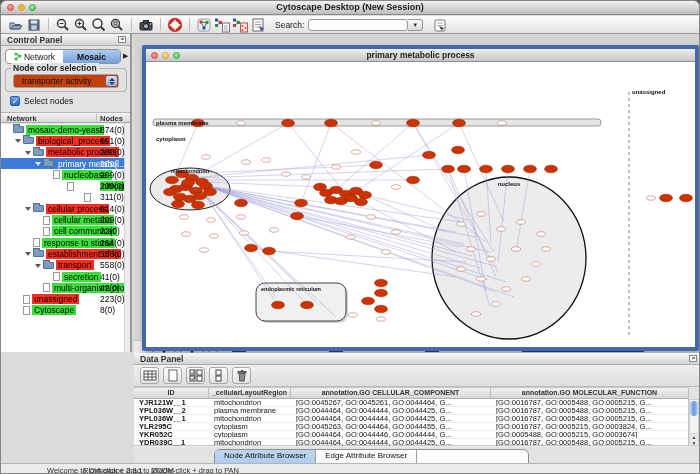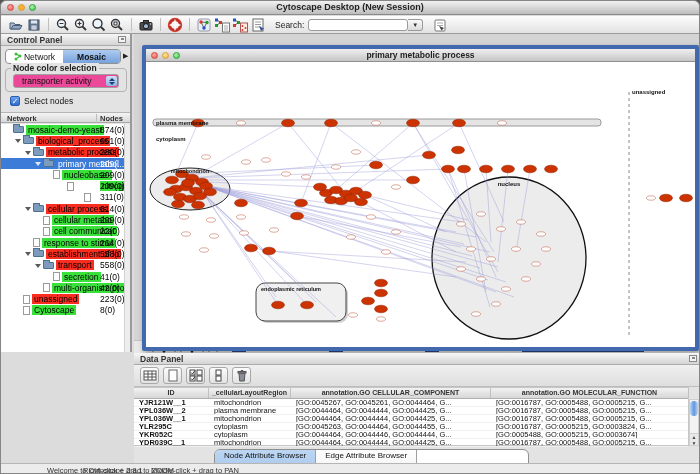--- a/index.html
+++ b/index.html
@@ -31,21 +31,21 @@
     font-size:8.5px;font-weight:bold;color:#333;line-height:12px;padding-left:6px;position:relative;}
   .float-icon{position:absolute;right:4px;top:2px;width:8px;height:7px;border:1px solid #888;background:#f4f4f4;}
   .float-icon::before{content:'';position:absolute;right:1px;top:1px;width:3px;height:2px;background:#888;}
   .cp-tabs{position:absolute;left:4px;top:15px;width:116px;height:15px;display:flex;border:1px solid #909090;
     border-radius:4px;overflow:hidden;background:#fff;}
   .cp-tab{flex:1;font-size:8.5px;text-align:center;line-height:14px;color:#111;display:flex;align-items:center;justify-content:center;gap:2px;}
   .cp-tab.selected{background:linear-gradient(#aecbf0,#76a2dd);font-weight:bold;}
   .cp-tab-arrow{position:absolute;left:122px;top:18px;font-size:7px;color:#222;}
   .groupbox{position:absolute;left:4px;top:34px;width:122px;height:24px;border:1px solid #b2b2b2;border-radius:4px;}
   .groupbox-legend{position:absolute;left:5px;top:-6px;background:#e3e3e3;font-size:8.5px;font-weight:bold;color:#222;padding:0 2px;}
-  .dropdown{position:absolute;left:7px;top:5px;width:106px;height:14px;background:#ec4899;border:1px solid #9f9f9f;
+  .dropdown{position:absolute;left:7px;top:5px;width:106px;height:14px;background:#c2410c;border:1px solid #9f9f9f;
     border-radius:3px;font-size:8.5px;line-height:12px;padding-left:8px;color:#111;}
   .dd-stepper{position:absolute;right:1px;top:1px;bottom:1px;width:11px;border-radius:2px;
     background:linear-gradient(#cfe0f7,#8fb4e6);display:flex;flex-direction:column;align-items:center;justify-content:center;}
   .dd-stepper i{display:block;width:0;height:0;border-left:3px solid transparent;border-right:3px solid transparent;}
   .dd-stepper i.up{border-bottom:3px solid #1d3f6e;margin-bottom:1px;}
   .dd-stepper i.dn{border-top:3px solid #1d3f6e;}
   .checkbox-row{position:absolute;left:9px;top:62px;display:flex;align-items:center;gap:4px;}
   .checkbox{width:10px;height:10px;border-radius:2px;border:1px solid #2a5cb0;
     background:linear-gradient(#6ea2ea,#2f6bcc);color:#fff;font-size:8px;line-height:9px;text-align:center;}
   .checkbox-label{font-size:8.5px;color:#111;}

